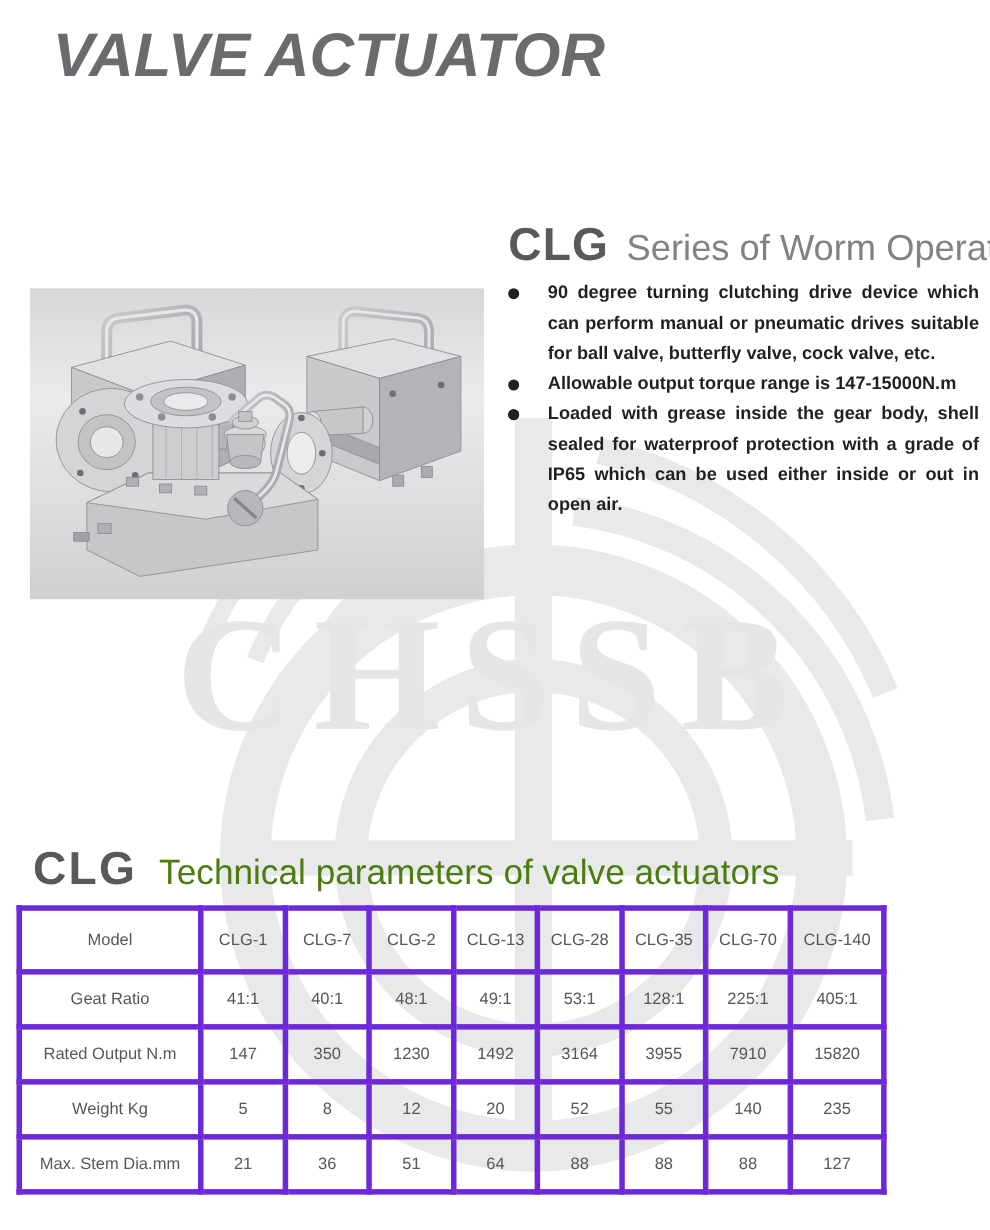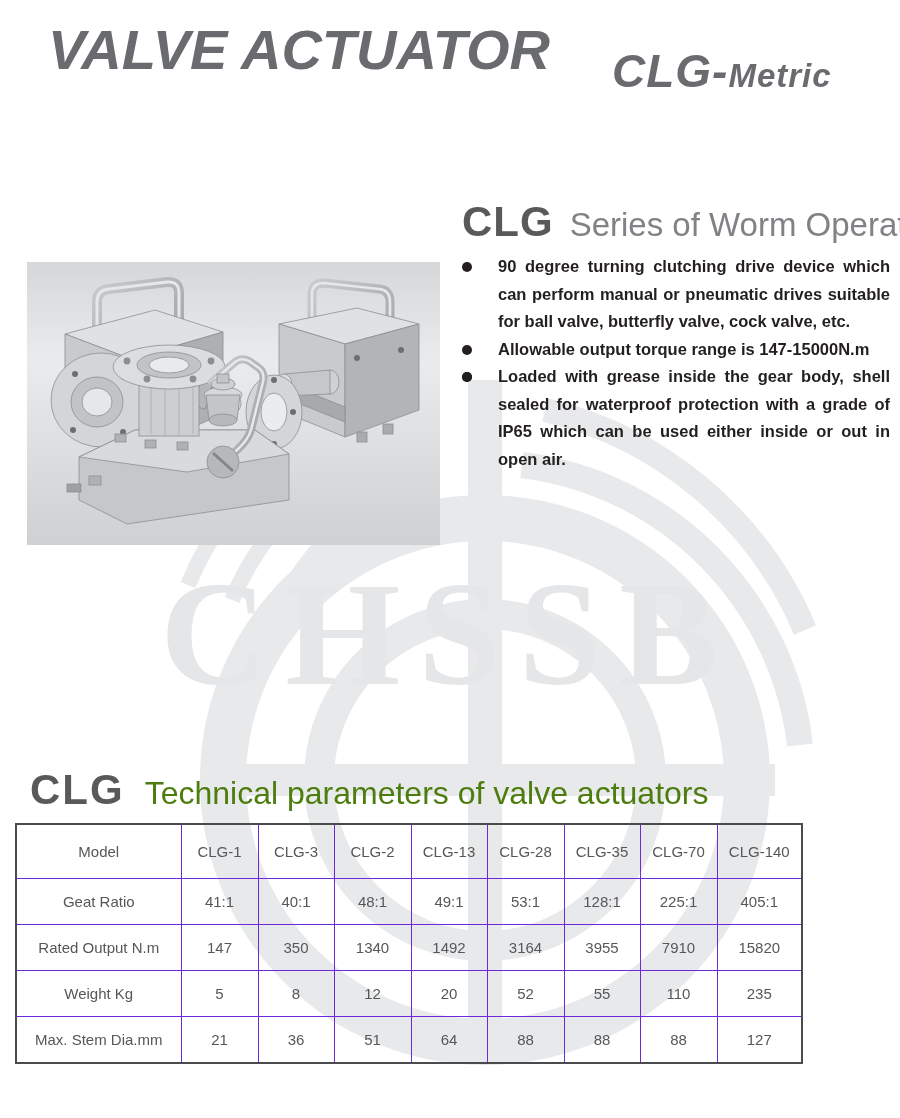--- a/index.html
+++ b/index.html
@@ -15,21 +15,21 @@
   }
   .brand-mark{
     position:absolute;left:612px;top:48px;white-space:nowrap;
     font-weight:bold;font-style:italic;color:#6a6b6e;
   }
   .brand-main{font-size:46px;line-height:1;letter-spacing:1px;}
   .brand-sub{font-size:33px;line-height:1;letter-spacing:1px;}
   
   .watermark{position:absolute;left:0;top:330px;width:900px;height:740px;z-index:0;}
   .watermark-text{
-    position:absolute;left:118px;top:560px;width:660px;z-index:0;
+    position:absolute;left:118px;top:540px;width:660px;z-index:0;
     font-family:"Liberation Serif",serif;font-weight:bold;
     font-size:148px;line-height:1;letter-spacing:18px;text-align:center;
     color:#e5e6e8;user-select:none;
   }
   
   .product-photo{
     position:absolute;left:27px;top:262px;width:413px;height:283px;z-index:1;
   }
   
   .series-heading{
@@ -56,21 +56,21 @@
     display:flex;align-items:baseline;gap:20px;
   }
   .table-heading-code{font-size:42px;font-weight:bold;color:#58595b;letter-spacing:2px;}
   .table-heading-title{font-size:32px;font-weight:normal;color:#4d7c0f;}
   .params-table{
     position:absolute;left:15px;top:823px;z-index:2;
     border-collapse:collapse;table-layout:fixed;width:786px;
     background:transparent;
   }
   .params-table td,.params-table th{
-    border:1px solid #6d28d9;height:45px;text-align:center;vertical-align:middle;
+    border:5px solid #6d28d9;height:45px;text-align:center;vertical-align:middle;
     font-size:15px;font-weight:normal;color:#565759;padding:0 2px;
     background:transparent;
   }
   .params-table{border:2px solid #4a4b4d;}
   .params-table tr:first-child th{height:53px;}
 </style>
 </head>
 <body>
 
 <div class="page">
@@ -86,23 +86,20 @@
       <path d="M 276,288 A 260 260 0 0 1 360,180" stroke-width="16"></path>
     </g>
     <g fill="#e8e9ea" stroke="none">
       <rect x="468" y="50" width="34" height="650"></rect>
       <rect x="205" y="434" width="570" height="32"></rect>
     </g>
   </svg>
   <div class="watermark-text">CHSSB</div>
 
   <div class="main-title">VALVE ACTUATOR</div>
-  <div class="brand-mark">
-    <span class="brand-main">CLG-</span><span class="brand-sub">Metric</span>
-  </div>
 
   <svg class="product-photo" viewBox="0 0 413 283" xmlns="http://www.w3.org/2000/svg" aria-hidden="true">
     <defs>
       <linearGradient id="bg" x1="0" y1="0" x2="0" y2="1">
         <stop offset="0" stop-color="#d6d7d9"></stop>
         <stop offset="0.35" stop-color="#eaebec"></stop>
         <stop offset="1" stop-color="#cfd0d2"></stop>
       </linearGradient>
       <linearGradient id="tube" x1="0" y1="0" x2="1" y2="1">
         <stop offset="0" stop-color="#c9cacc"></stop>
@@ -222,21 +219,21 @@
         <col style="width:76px">
         <col style="width:77px">
       <col style="width:76px">
         <col style="width:77px">
         <col style="width:85px">
     </colgroup>
     <tbody>
     <tr>
       <th>Model</th>
       <th>CLG-1</th>
-      <th>CLG-3</th>
+      <th>CLG-7</th>
       <th>CLG-2</th>
       <th>CLG-13</th>
       <th>CLG-28</th>
       <th>CLG-35</th>
       <th>CLG-70</th>
       <th>CLG-140</th>
     </tr>
     <tr>
       <td>Geat Ratio</td>
       <td>41:1</td>
@@ -245,36 +242,36 @@
       <td>49:1</td>
       <td>53:1</td>
       <td>128:1</td>
       <td>225:1</td>
       <td>405:1</td>
     </tr>
     <tr>
       <td>Rated Output N.m</td>
       <td>147</td>
       <td>350</td>
-      <td>1340</td>
+      <td>1230</td>
       <td>1492</td>
       <td>3164</td>
       <td>3955</td>
       <td>7910</td>
       <td>15820</td>
     </tr>
     <tr>
       <td>Weight Kg</td>
       <td>5</td>
       <td>8</td>
       <td>12</td>
       <td>20</td>
       <td>52</td>
       <td>55</td>
-      <td>110</td>
+      <td>140</td>
       <td>235</td>
     </tr>
     <tr>
       <td>Max. Stem Dia.mm</td>
       <td>21</td>
       <td>36</td>
       <td>51</td>
       <td>64</td>
       <td>88</td>
       <td>88</td>

